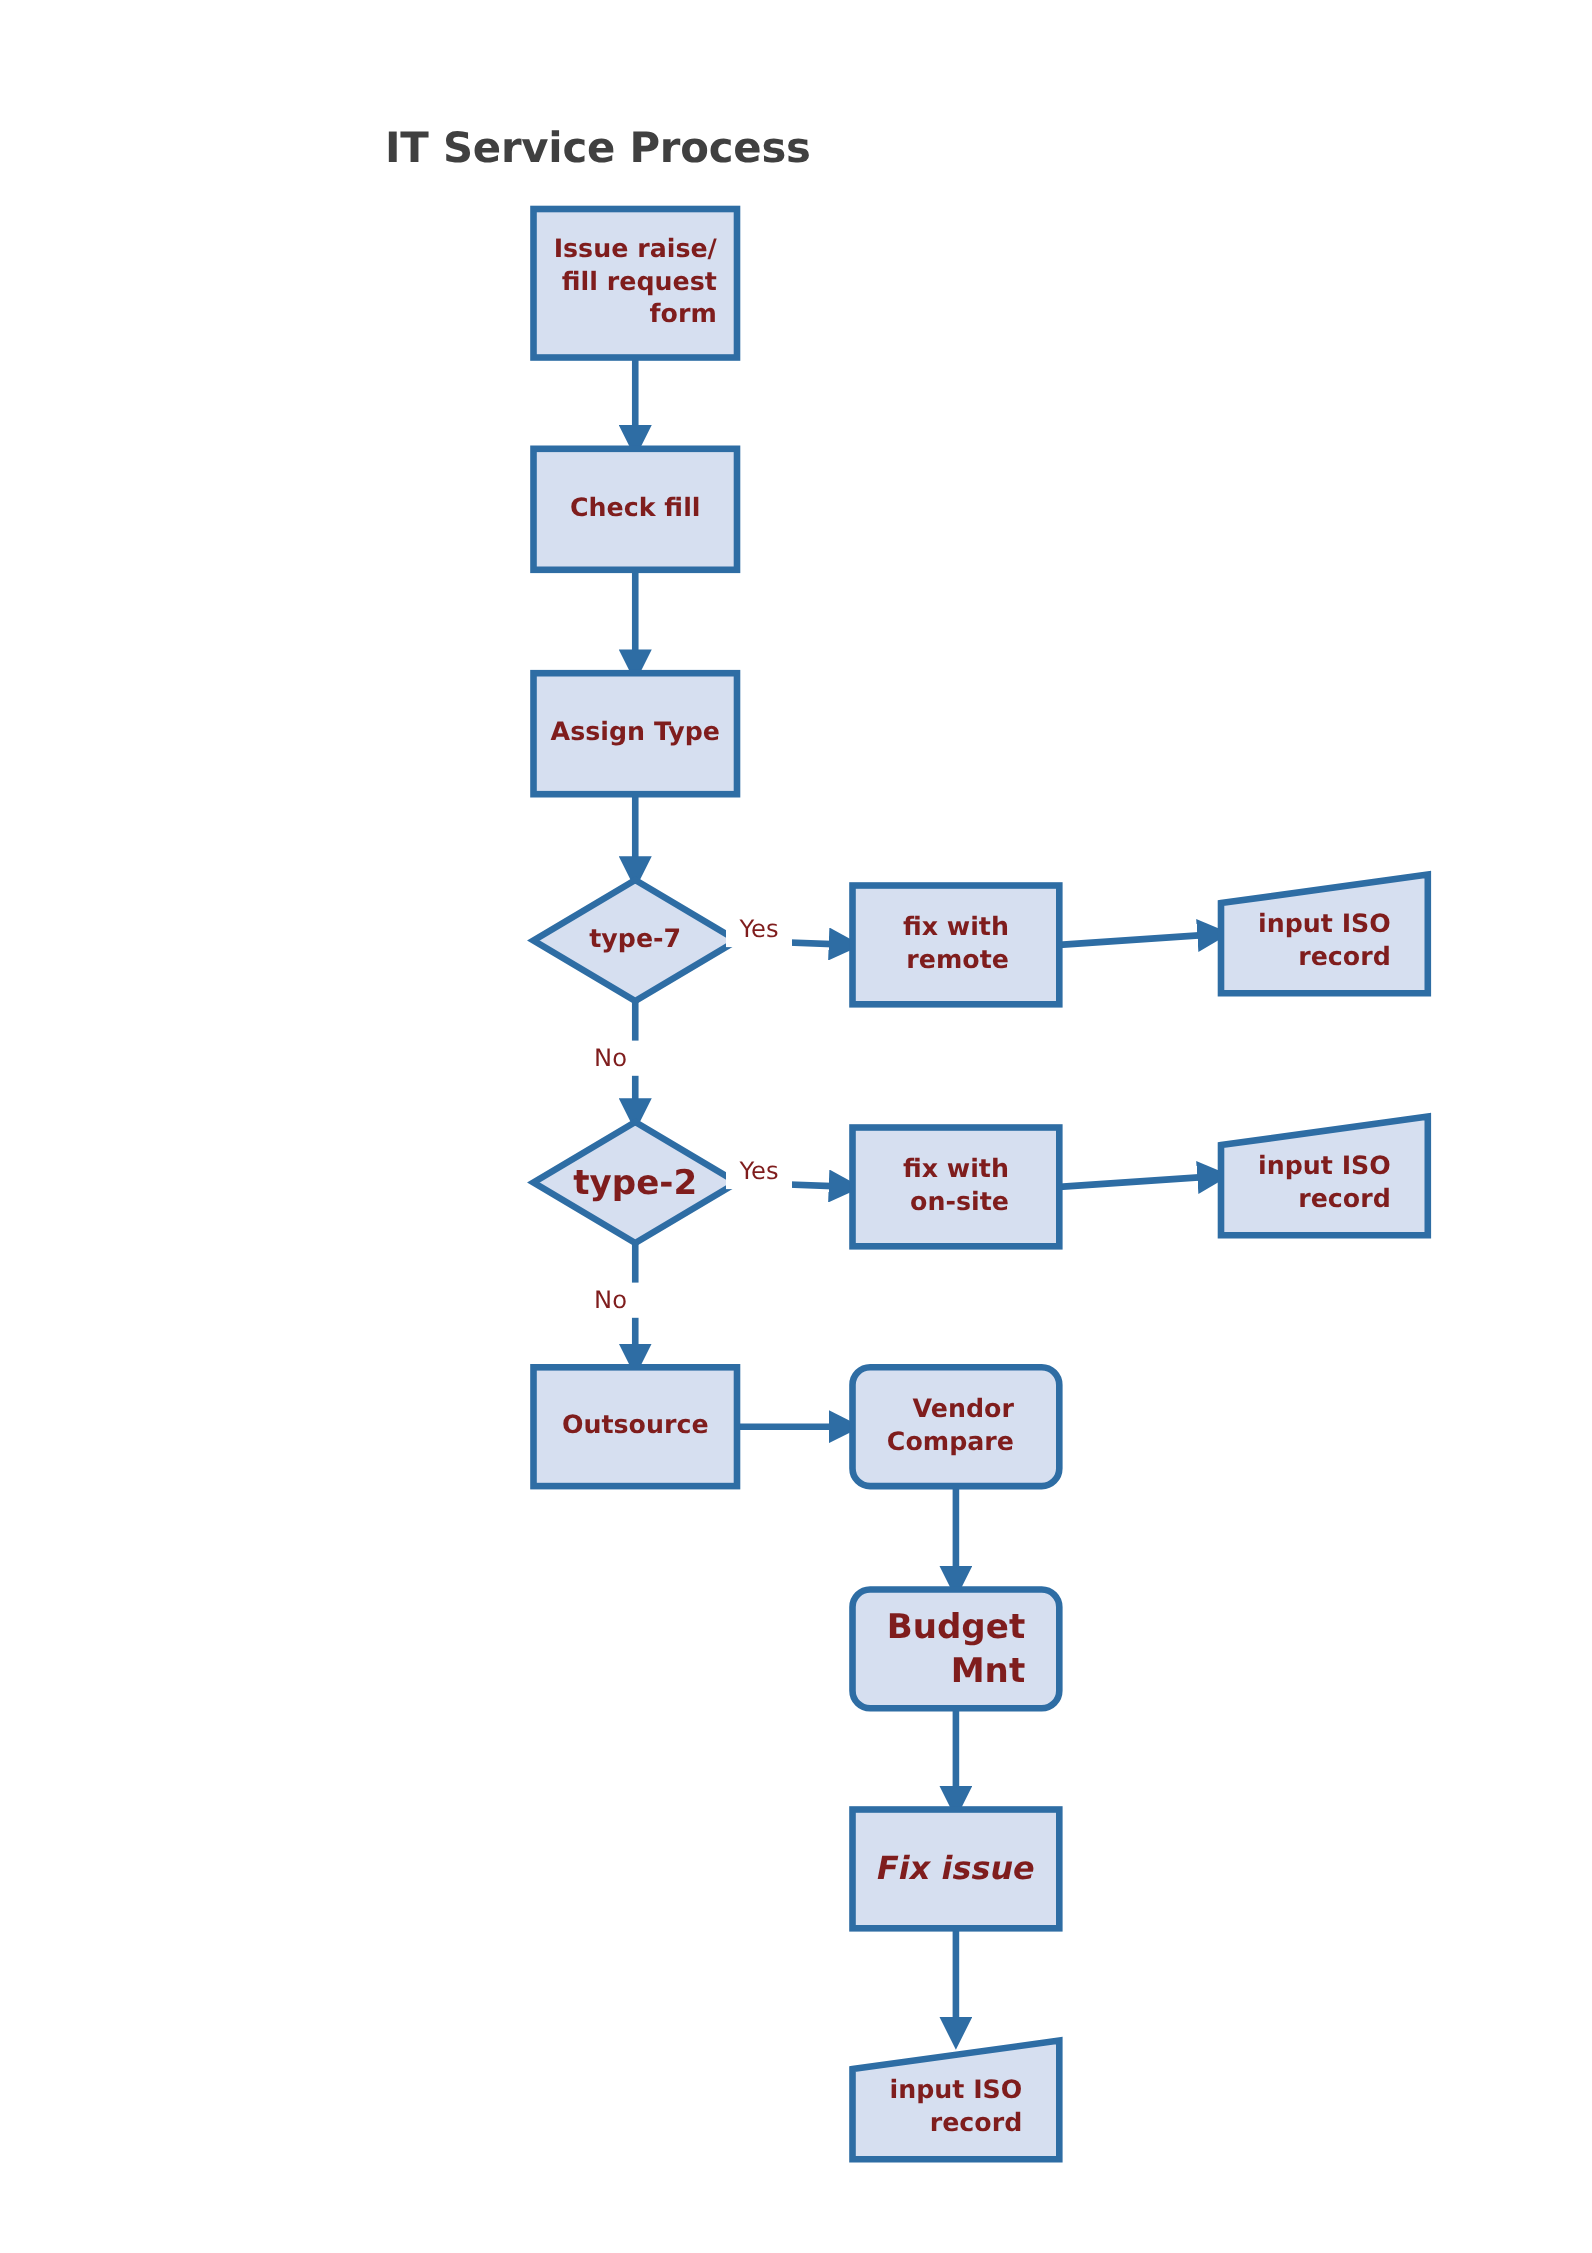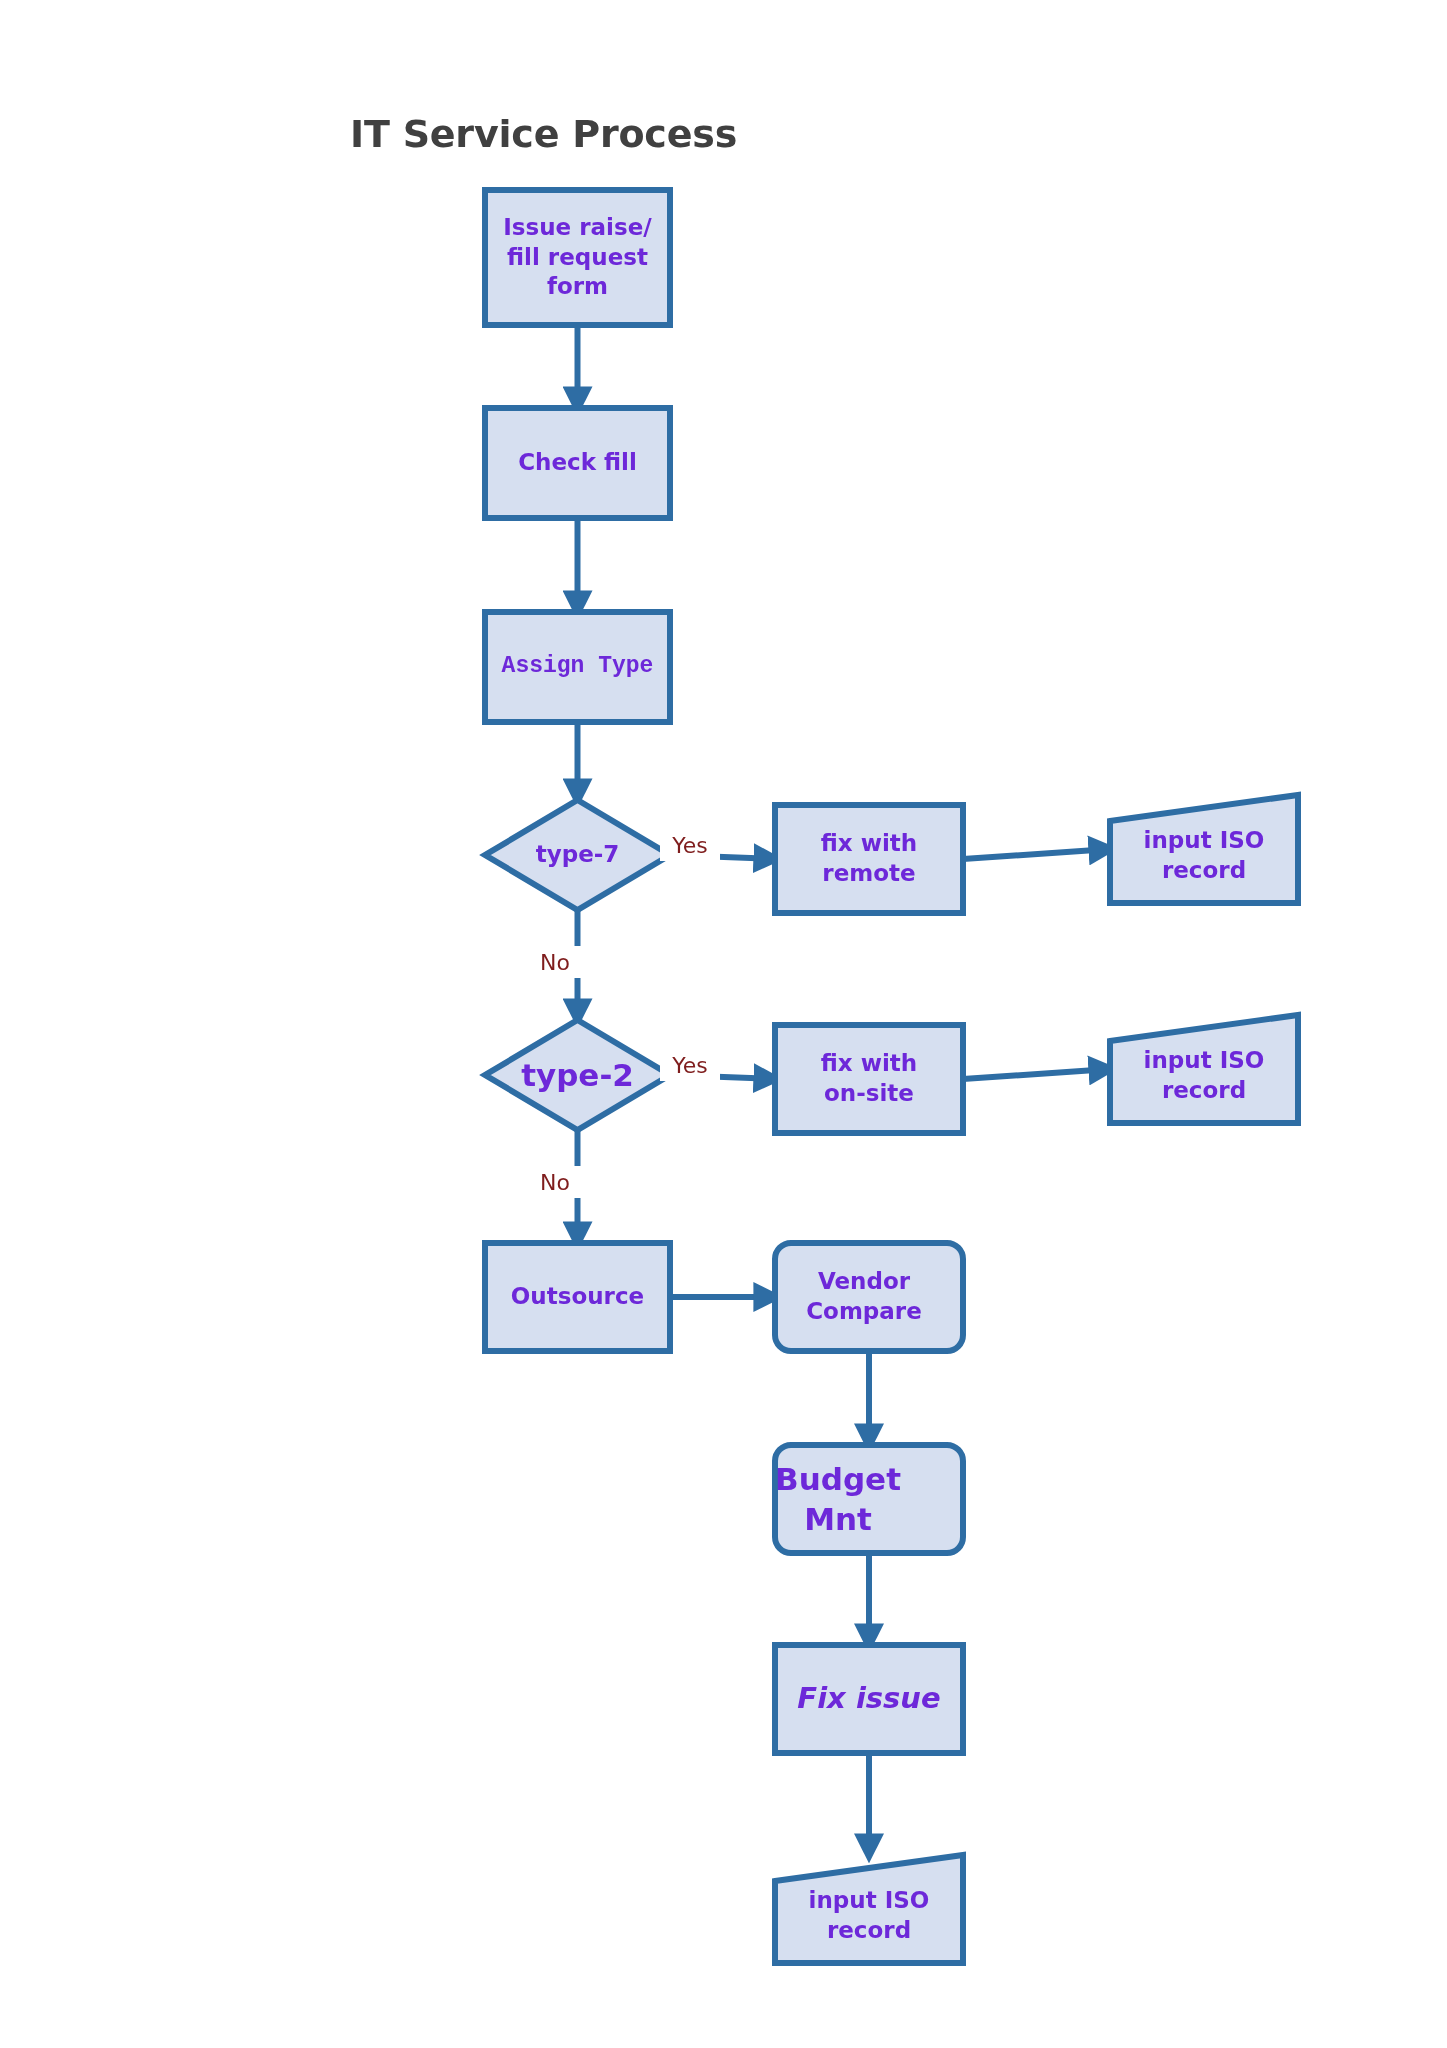--- a/index.html
+++ b/index.html
@@ -38,23 +38,23 @@
     font-weight: bold;
     color: #404040;
     letter-spacing: -0.2px;
     font-family: "DejaVu Sans", "Liberation Sans", sans-serif;
   }
   .node-label {
     position: absolute;
     display: flex;
     align-items: center;
     justify-content: center;
-    text-align: center;
+    text-align: right;
     font-weight: bold;
-    color: #6d28d9;
+    color: #7f1d1d;
     line-height: 1.30;
     pointer-events: none;
     white-space: pre-line;
     font-family: "DejaVu Sans", "Liberation Sans", sans-serif;
   }
   .edge-label {
     position: absolute;
     display: flex;
     align-items: center;
     justify-content: center;
@@ -107,21 +107,21 @@
         <rect x="775" y="1645" width="188" height="108" fill="#D6DFF0" stroke="#2E6DA4" stroke-width="6" stroke-linejoin="miter"></rect>
         <polygon points="775,1881 963,1855 963,1963 775,1963" fill="#D6DFF0" stroke="#2E6DA4" stroke-width="6" stroke-linejoin="miter"></polygon>
       </g>
     </svg>
 
   <div id="label-layer">
       <div class="node-label" style="left: 485px; top: 190px; width: 185px; height: 135px; font-size: 23px;">Issue raise/
 fill request
 form</div>
       <div class="node-label" style="left: 485px; top: 408px; width: 185px; height: 110px; font-size: 23px;">Check fill</div>
-      <div class="node-label" style="left: 485px; top: 612px; width: 185px; height: 110px; font-size: 23px; font-family: Liberation Mono, monospace;">Assign Type</div>
+      <div class="node-label" style="left: 485px; top: 612px; width: 185px; height: 110px; font-size: 23px;">Assign Type</div>
       <div class="node-label" style="left: 485px; top: 800px; width: 185px; height: 110px; font-size: 23px;">type-7</div>
       <div class="node-label" style="left: 775px; top: 805px; width: 188px; height: 108px; font-size: 23px;">fix with
 remote</div>
       <div class="node-label" style="left: 1110px; top: 808px; width: 188px; height: 95px; font-size: 23px;">input ISO
 record</div>
       <div class="node-label" style="left: 485px; top: 1020px; width: 185px; height: 110px; font-size: 31px;">type-2</div>
       <div class="node-label" style="left: 775px; top: 1025px; width: 188px; height: 108px; font-size: 23px;">fix with
 on-site</div>
       <div class="node-label" style="left: 1110px; top: 1028px; width: 188px; height: 95px; font-size: 23px;">input ISO
 record</div>

